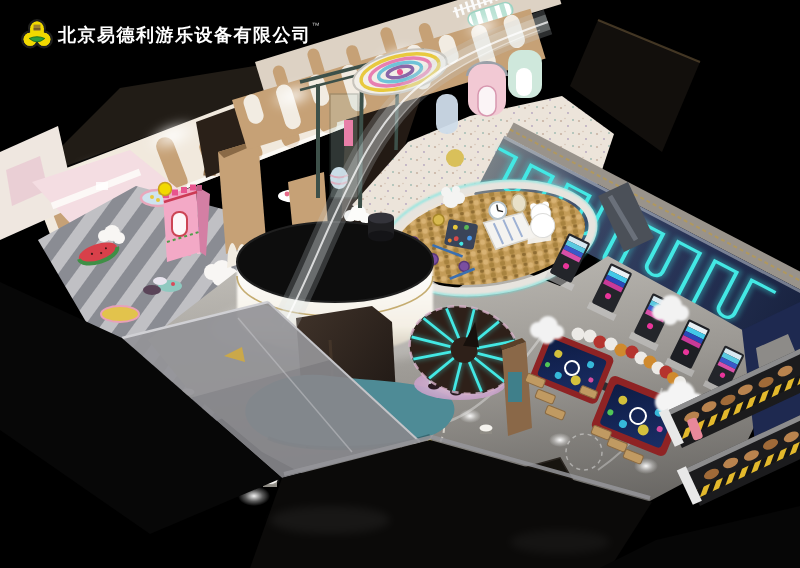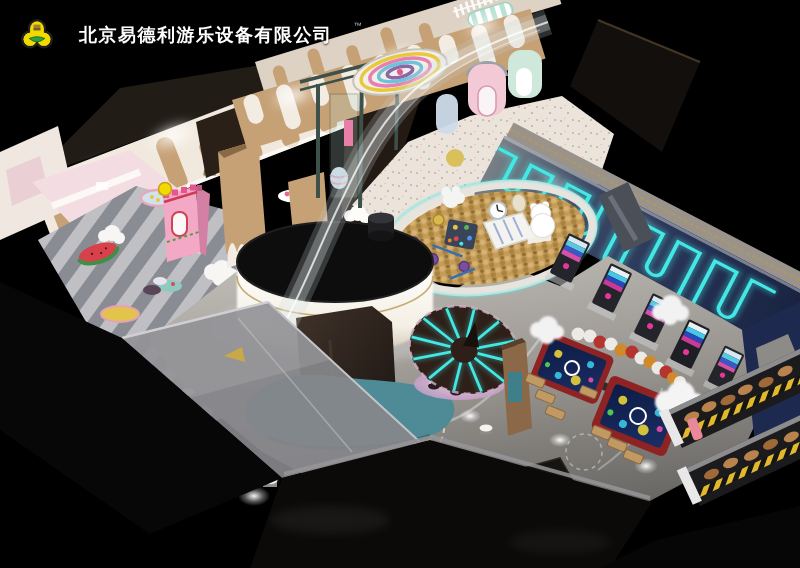--- a/index.html
+++ b/index.html
@@ -1,19 +1,19 @@
 <!DOCTYPE html>
 <html style="--background: #000000; --neon-cyan: #43e8e4; --navy-wall: #2c3a60; --navy-carpet: #1e2950; --wood: #c6a176; --cream: #f1e9dd; --pink-room: #f4dde2; --castle-pink: #f3a9c6; --gold-balls: #c49c58; --floor-gray: #a5a29d; --teal-base: #4e8b96; --logo-yellow: #f2d900; --logo-green: #2f9e3c; --table-red: #8f2324; --shelf-yellow: #e3b92c; --cloud-white: #f6f6f6; --canopy-brown: #2e2019;"><head>
 <meta charset="utf-8">
 <style>
   html,body{margin:0;padding:0;background:#000;}
   .stage{position:relative;width:800px;height:568px;background:var(--background,#000);overflow:hidden;
          font-family:"Liberation Sans","DejaVu Sans",sans-serif;}
   .scene-svg{position:absolute;left:0;top:0;width:800px;height:568px;display:block;}
-  .brand{position:absolute;left:18px;top:16px;display:flex;align-items:center;gap:23px;z-index:5;}
+  .brand{position:absolute;left:18px;top:16px;display:flex;align-items:center;gap:2px;z-index:5;}
   .brand-name{color:#fff;font-size:18px;font-weight:bold;letter-spacing:1.5px;
               text-shadow:0 1px 2px rgba(0,0,0,.8);white-space:nowrap;}
   .brand-tm{color:#bbb;font-size:8px;vertical-align:top;position:relative;top:-10px;left:-2px;}
   .logo-svg{width:38px;height:38px;flex:0 0 auto;}
 </style>
 </head>
 <body>
 
 <div class="stage" style="--background: #000000; --neon-cyan: #43e8e4; --navy-wall: #2c3a60; --navy-carpet: #1e2950; --wood: #c6a176; --cream: #f1e9dd; --pink-room: #f4dde2; --castle-pink: #f3a9c6; --gold-balls: #c49c58; --floor-gray: #a5a29d; --teal-base: #4e8b96; --logo-yellow: #f2d900; --logo-green: #2f9e3c; --table-red: #8f2324; --shelf-yellow: #e3b92c; --cloud-white: #f6f6f6; --canopy-brown: #2e2019;">
 

